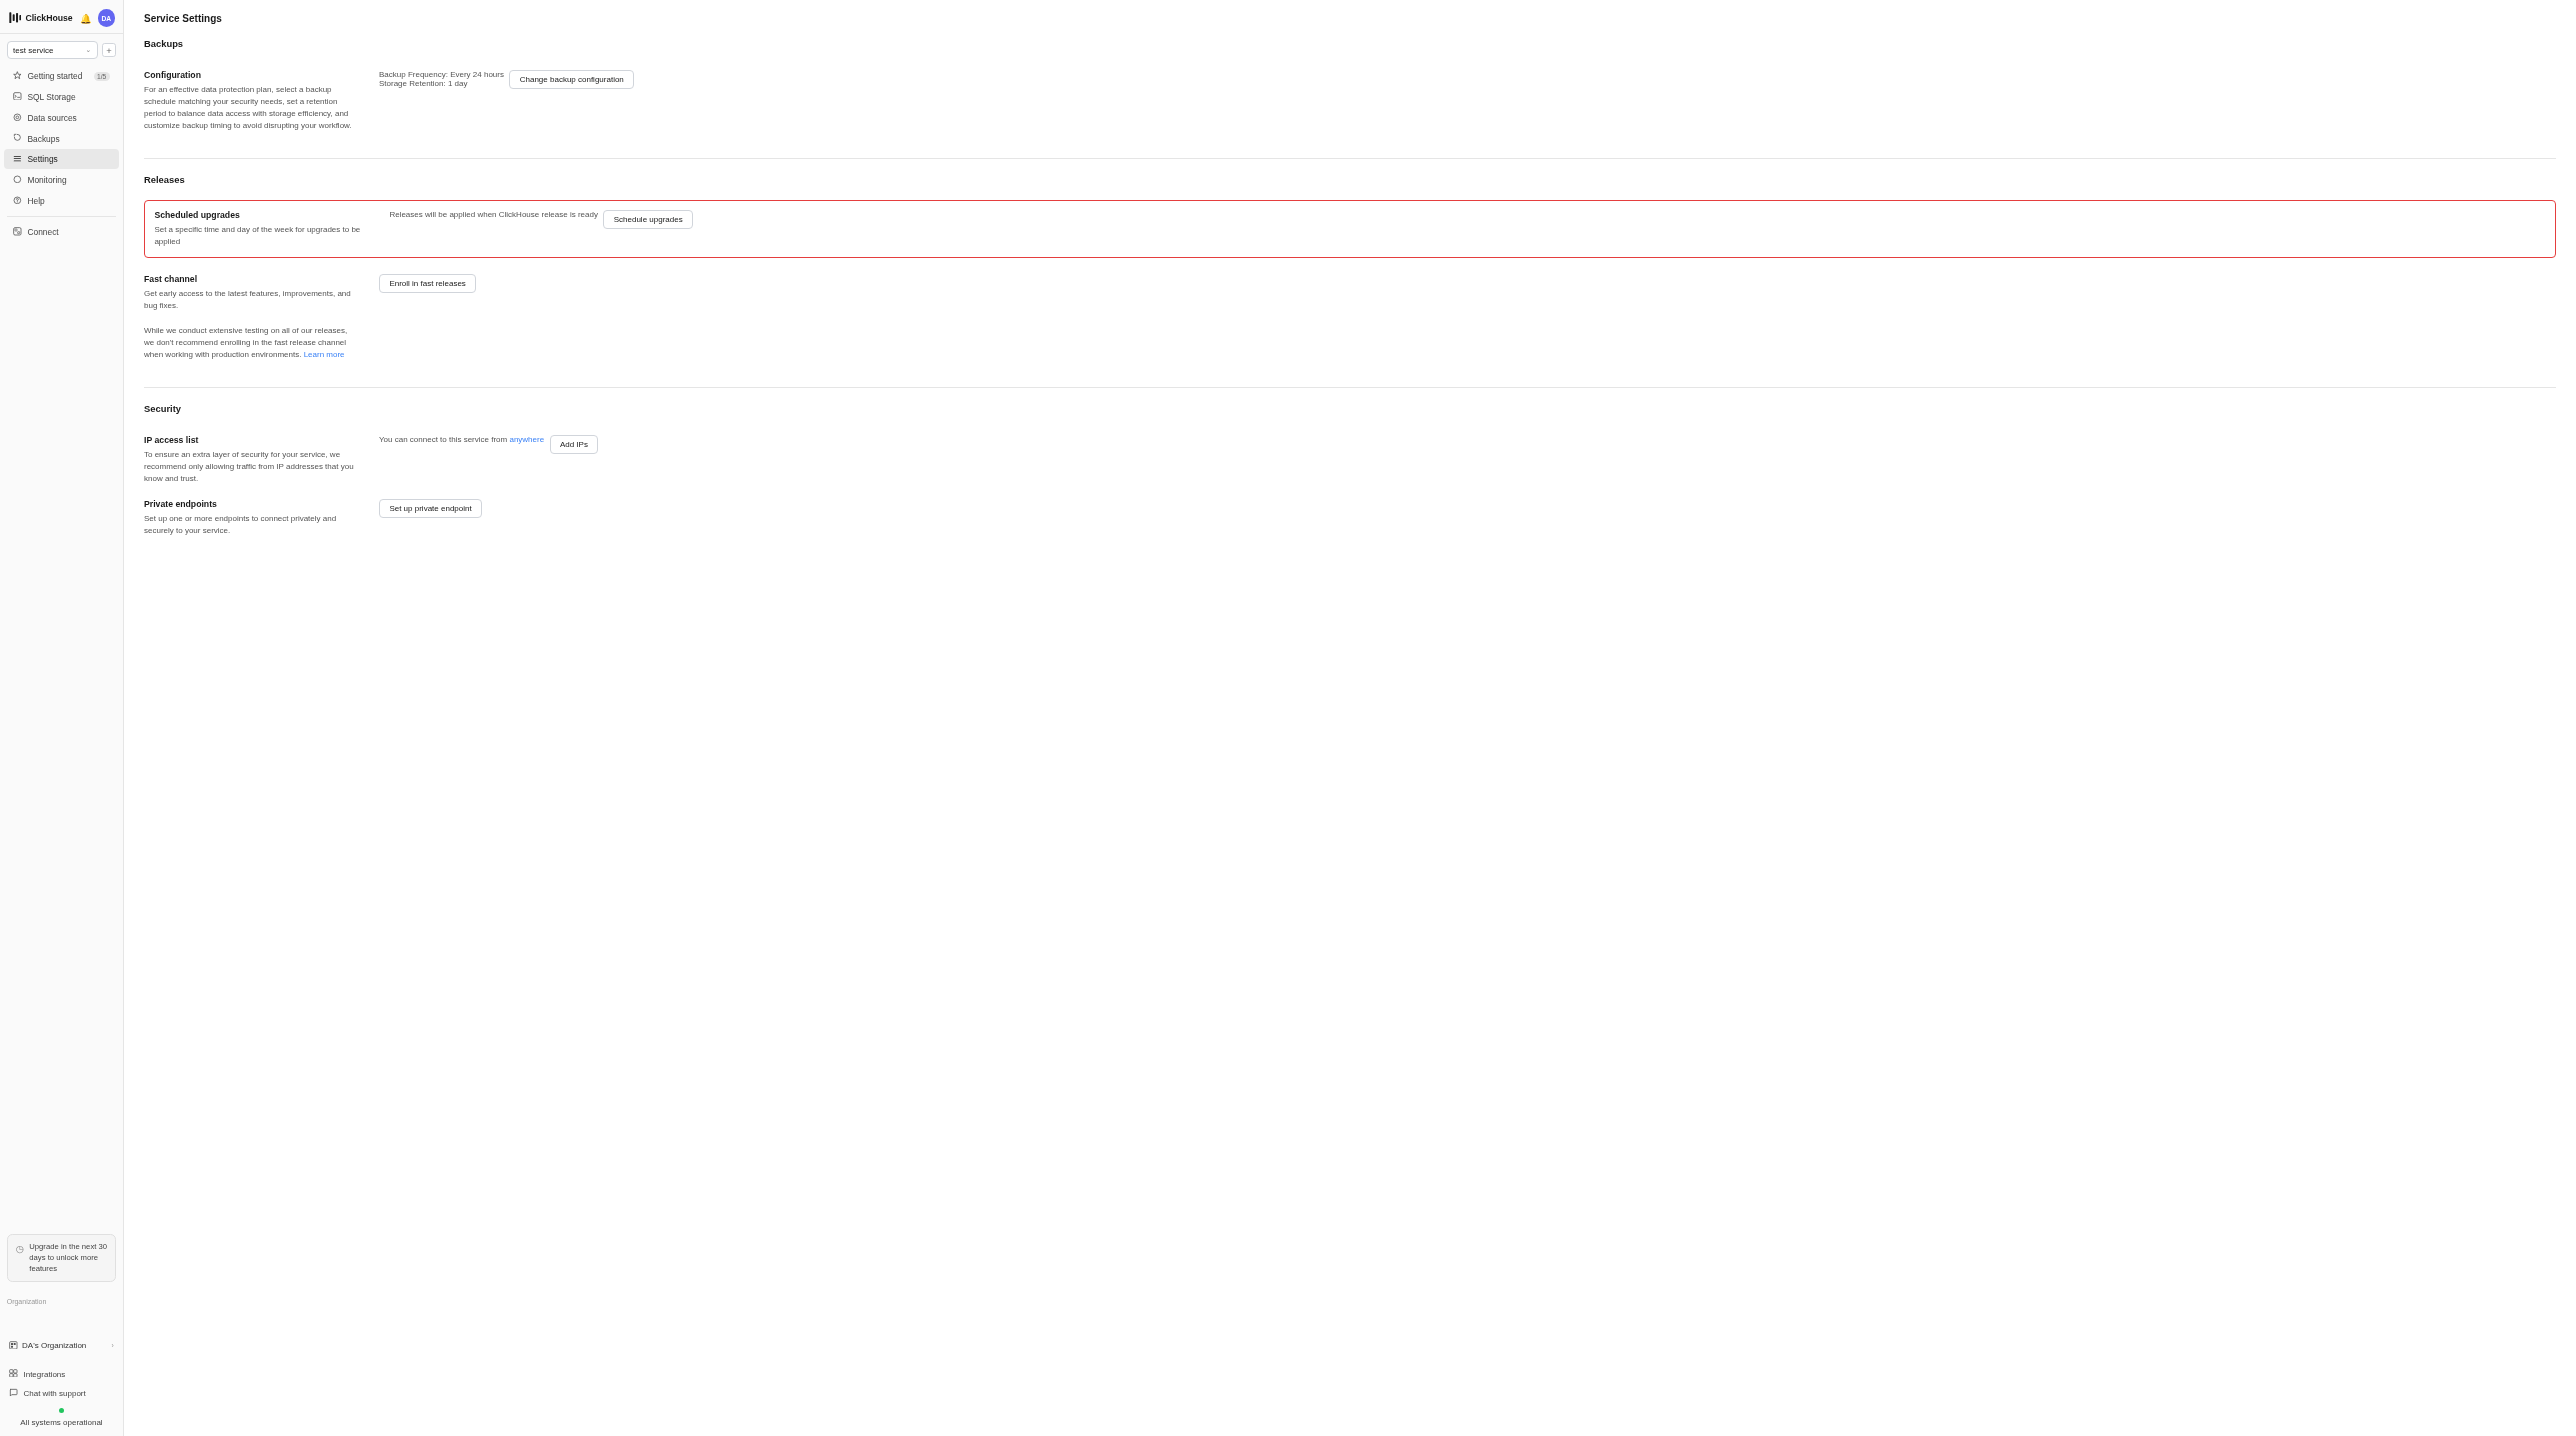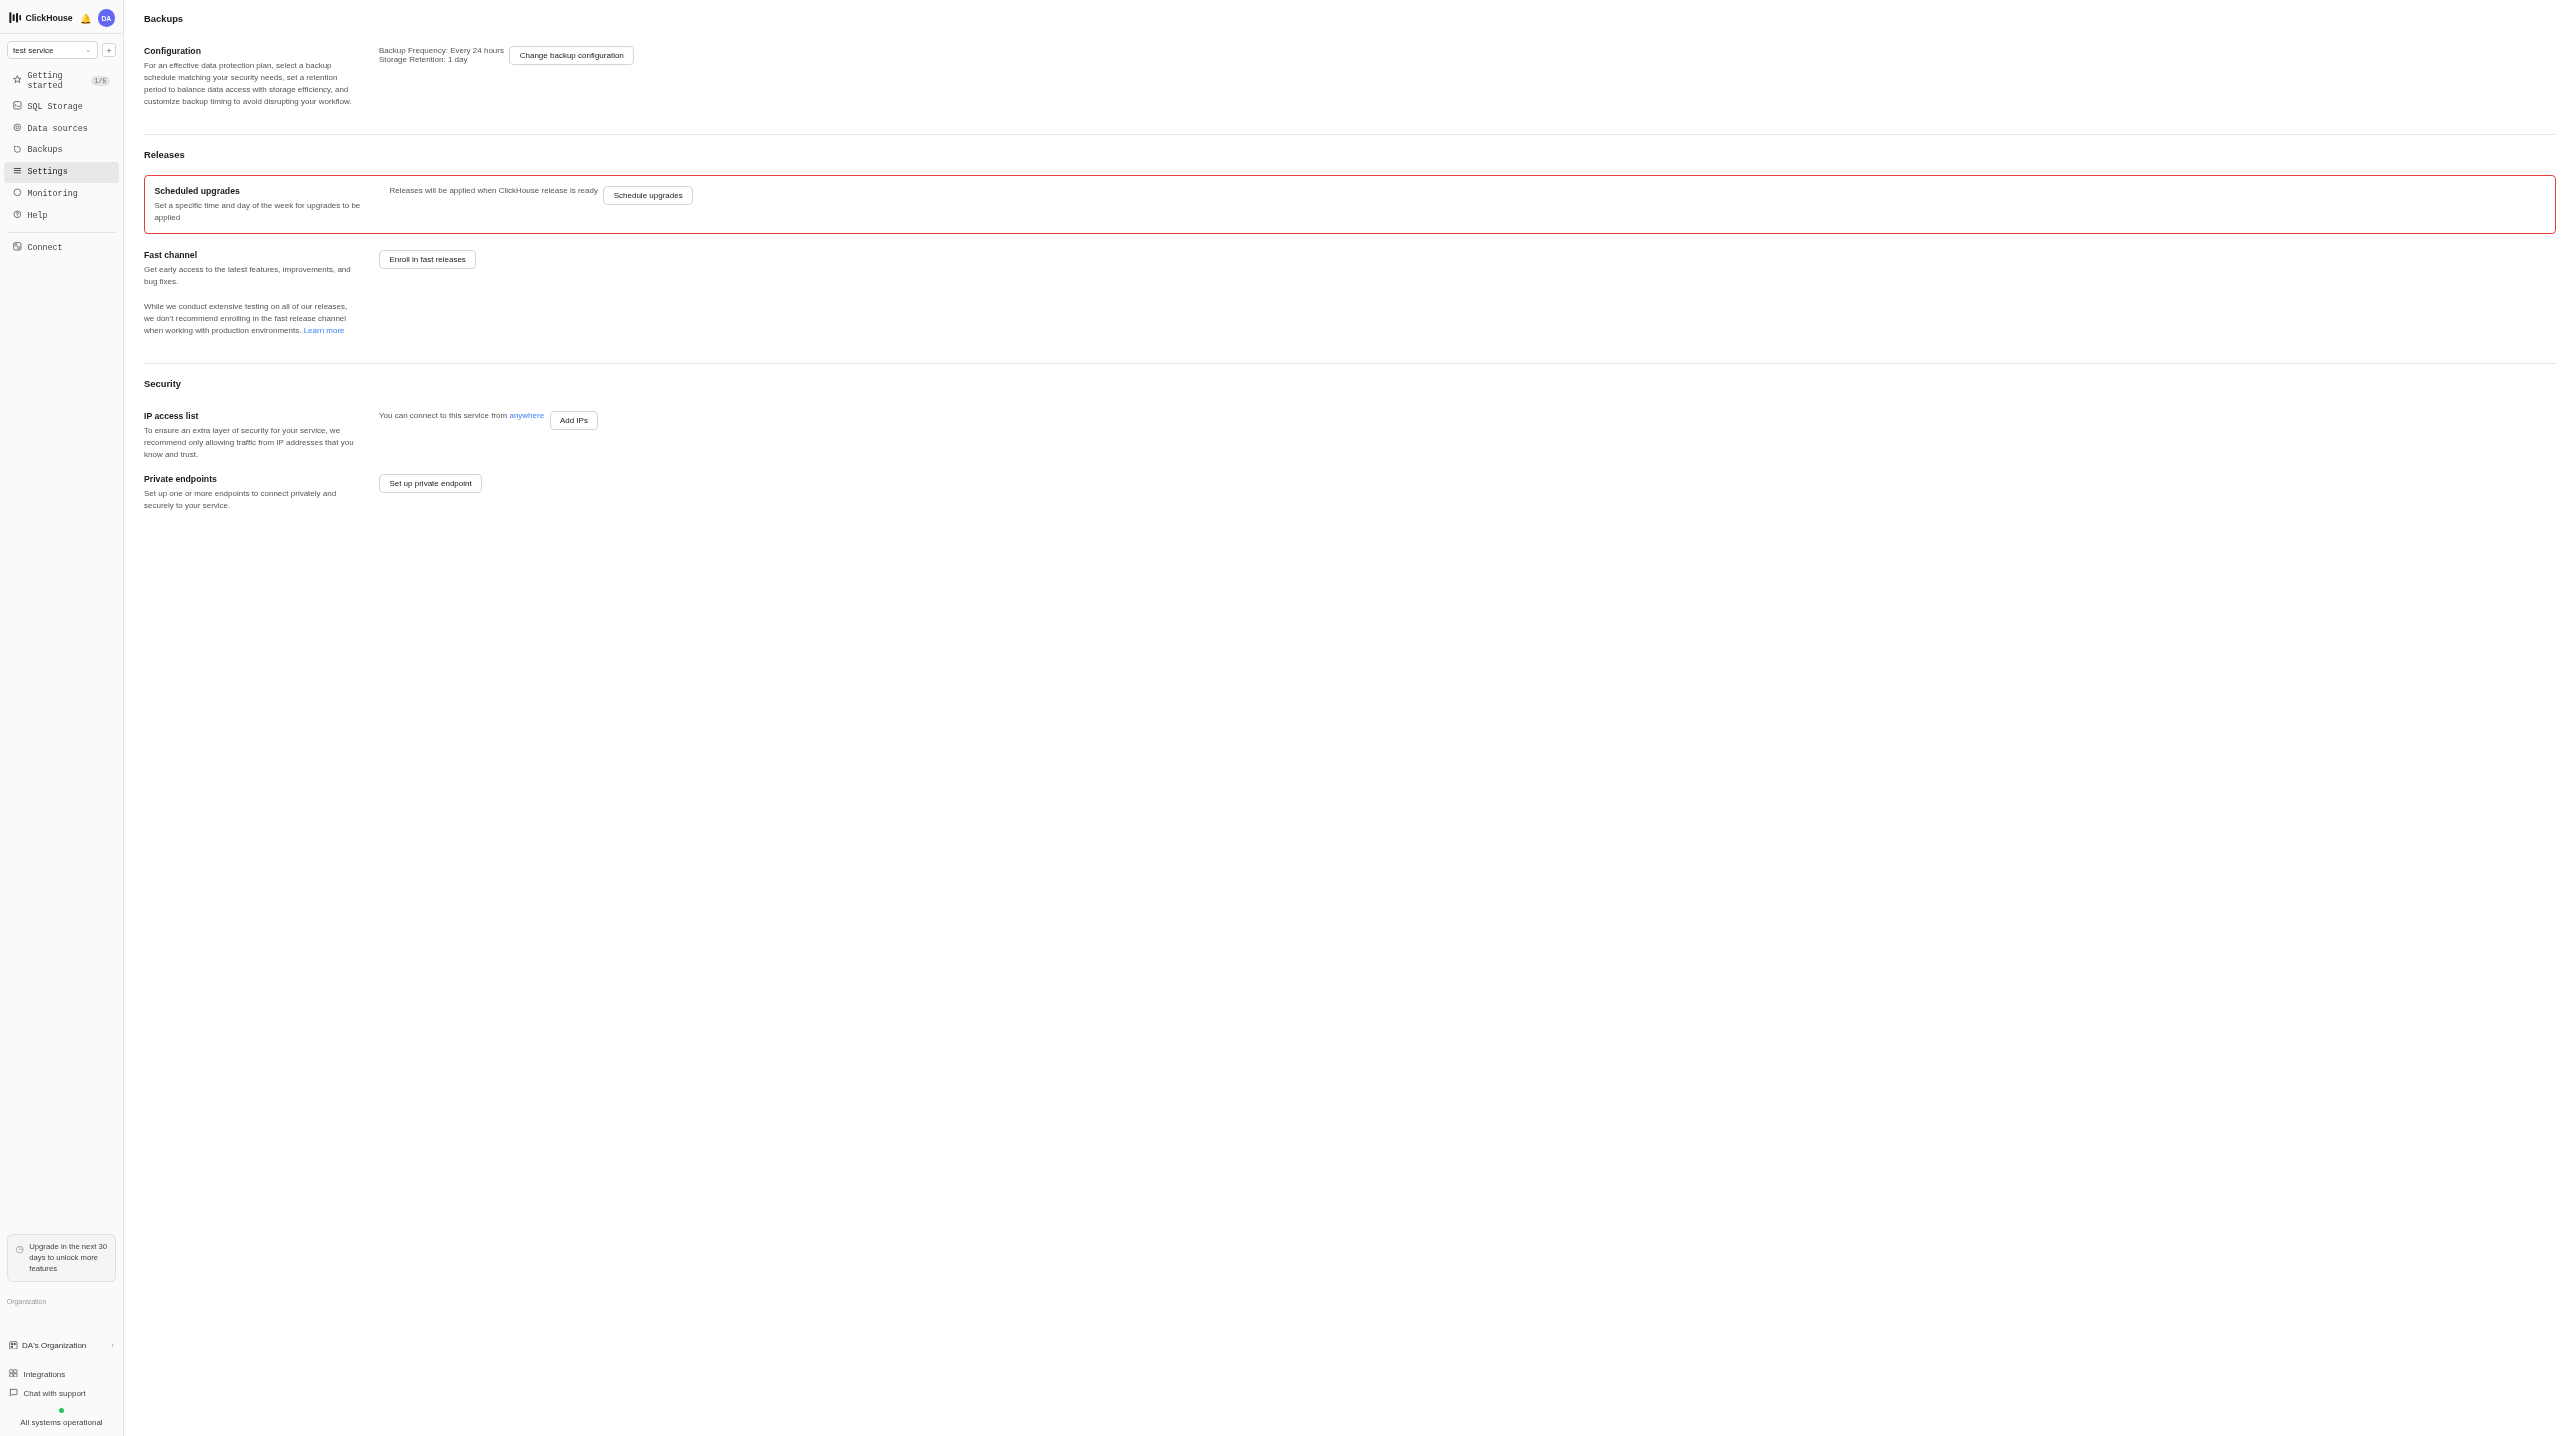--- a/index.html
+++ b/index.html
@@ -112,21 +112,20 @@
     .nav-item {
       display: flex;
       align-items: center;
       gap: 5.4px;
       padding: 4.7px 9.4px;
       cursor: pointer;
       border-radius: 4px;
       margin: 0.7px 4px;
       color: #444;
       font-size: 8.4px;
-      font-family: Liberation Mono, monospace;
     }
     .nav-item.active { background: #e8e8e8; font-weight: 500; color: #1a1a1a; }
 
     .nav-item .icon { font-size: 8.7px; color: #555; }
 
     .nav-badge {
       margin-left: auto;
       background: #e5e5e5;
       color: #666;
       font-size: 6.7px;
@@ -464,20 +463,21 @@
     </div>
     <div class="bottom-link" style="cursor:default;flex-direction:column;">
       <span class="status-dot"></span>
       <span>All systems operational</span>
     </div>
   </div>
 </nav>
 
 <main class="main-content">
 
+  <h1 class="page-title">Service Settings</h1>
 
   <div class="section">
     <h2 class="section-title">Backups</h2>
 
     <div class="setting-row">
       <div class="setting-left">
         <div class="setting-title">Configuration</div>
         <div class="setting-desc">For an effective data protection plan, select a backup schedule matching your security needs, set a retention period to balance data access with storage efficiency, and customize backup timing to avoid disrupting your workflow.</div>
       </div>
       <div class="setting-right">

